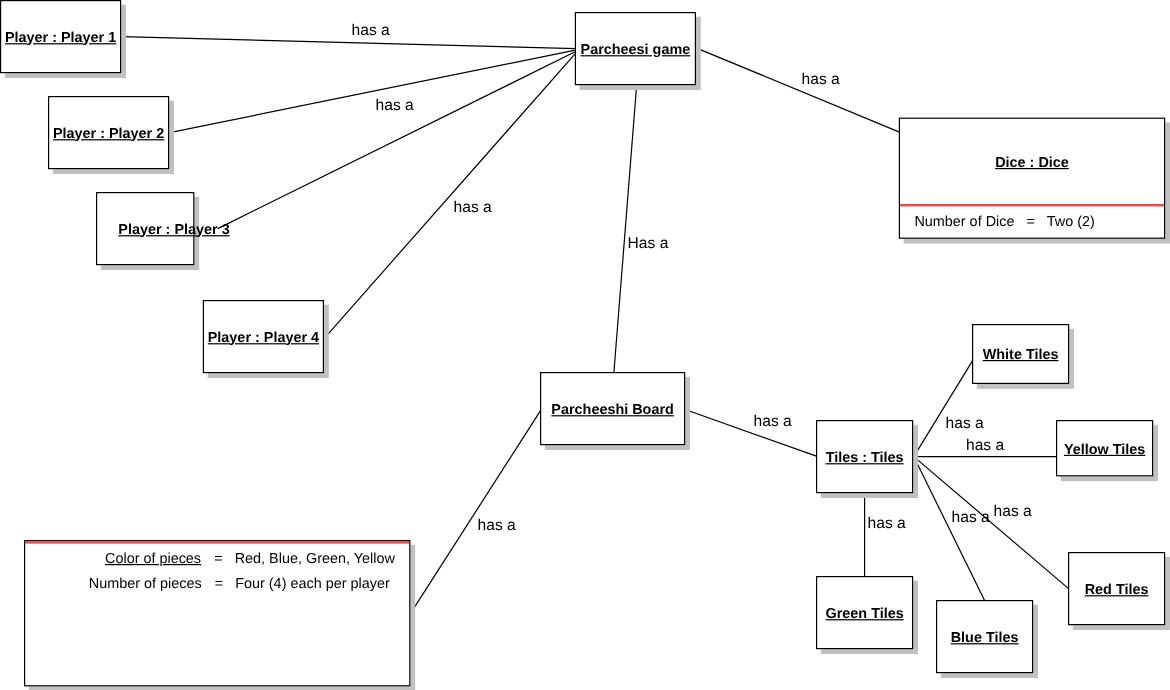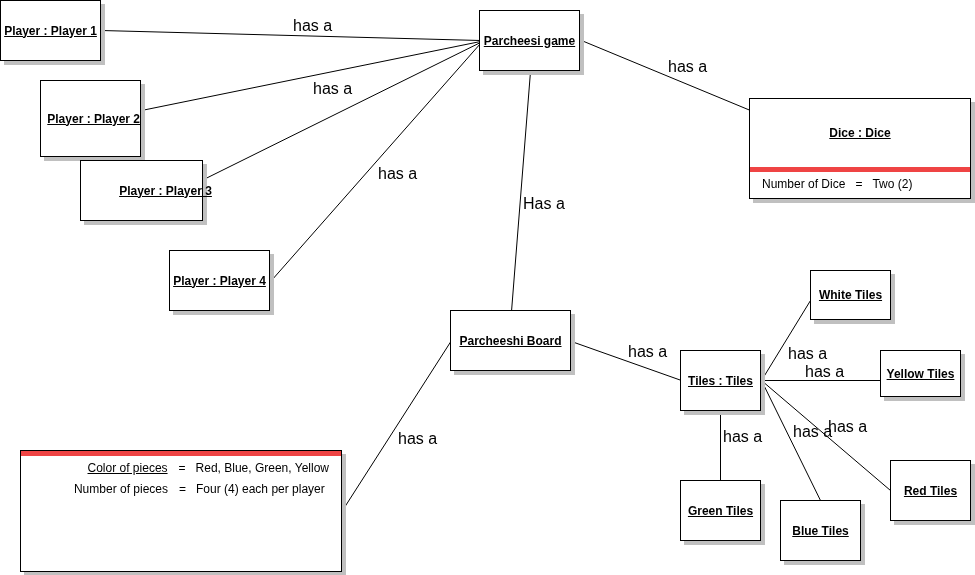--- a/index.html
+++ b/index.html
@@ -5,23 +5,23 @@
     html, body { margin: 0; padding: 0; background: #ffffff; }
     body { width: 975px; height: 575px; position: relative; overflow: hidden;
            font-family: "Liberation Sans", "DejaVu Sans", sans-serif; color: #000; }
     #links { position: absolute; left: 0; top: 0; width: 975px; height: 575px; }
     .obj { position: absolute; background: #fff; border: 1px solid #000;
            box-shadow: 4px 4px 0 #c0c0c0; box-sizing: border-box;
            display: flex; flex-direction: column; }
     .obj .name { flex: 1; display: flex; align-items: center; justify-content: center;
                  font-size: 12px; font-weight: bold; text-decoration: underline;
                  white-space: nowrap; }
-    .obj .attrs { border-top: 5px solid #ef4444; font-size: 12px; padding: 4px 10px 4px 10px; }
+    .obj .attrs { border-top: 2px solid #ef4444; font-size: 12px; padding: 4px 10px 4px 10px; }
     .obj .attr-row { display: flex; line-height: 21px; white-space: nowrap; }
-    .link-label { position: absolute; font-size: 16px; white-space: nowrap; }
+    .link-label { position: absolute; font-size: 13px; white-space: nowrap; }
   </style>
 </head>
 <body>
 
 <svg id="links" xmlns="http://www.w3.org/2000/svg">
     <line x1="101.5" y1="30.5" x2="480.5" y2="40.5" stroke="#000" stroke-width="1"></line>
     <line x1="141.5" y1="110.5" x2="480.5" y2="41.5" stroke="#000" stroke-width="1"></line>
     <line x1="181.5" y1="190.5" x2="480.5" y2="42.5" stroke="#000" stroke-width="1"></line>
     <line x1="271.5" y1="280.5" x2="480.5" y2="43.5" stroke="#000" stroke-width="1"></line>
     <line x1="581.5" y1="40.5" x2="750.5" y2="110.5" stroke="#000" stroke-width="1"></line>
@@ -31,24 +31,24 @@
     <line x1="761.5" y1="380.5" x2="810.5" y2="300.5" stroke="#000" stroke-width="1"></line>
     <line x1="761.5" y1="380.5" x2="880.5" y2="380.5" stroke="#000" stroke-width="1"></line>
     <line x1="720.5" y1="411.5" x2="720.5" y2="480.5" stroke="#000" stroke-width="1"></line>
     <line x1="761.5" y1="380.5" x2="820.5" y2="500.5" stroke="#000" stroke-width="1"></line>
     <line x1="761.5" y1="380.5" x2="890.5" y2="490.5" stroke="#000" stroke-width="1"></line>
   </svg>
 
 <div class="obj" id="obj-player1" style="left:0px;top:0px;width:101px;height:61px;">
   <div class="name">Player : Player 1</div>
 </div>
-<div class="obj" id="obj-player2" style="left:40px;top:80px;width:101px;height:77px;align-items:flex-end;">
+<div class="obj" id="obj-player2" style="left:40px;top:80px;width:101px;height:61px;">
   <div class="name">Player : Player 2</div>
 </div>
-<div class="obj" id="obj-player3" style="left:80px;top:160px;width:123px;height:61px;padding-left:48px;">
+<div class="obj" id="obj-player3" style="left:80px;top:160px;width:82px;height:61px;padding-left:48px;">
   <div class="name">Player : Player 3</div>
 </div>
 <div class="obj" id="obj-player4" style="left:169px;top:250px;width:101px;height:61px;">
   <div class="name">Player : Player 4</div>
 </div>
 <div class="obj" id="obj-game" style="left:479px;top:10px;width:101px;height:61px;">
   <div class="name">Parcheesi game</div>
 </div>
 <div class="obj" id="obj-dice" style="left:749px;top:60px;width:222px;height:101px;margin-top:38px;">
   <div class="name">Dice : Dice</div>

